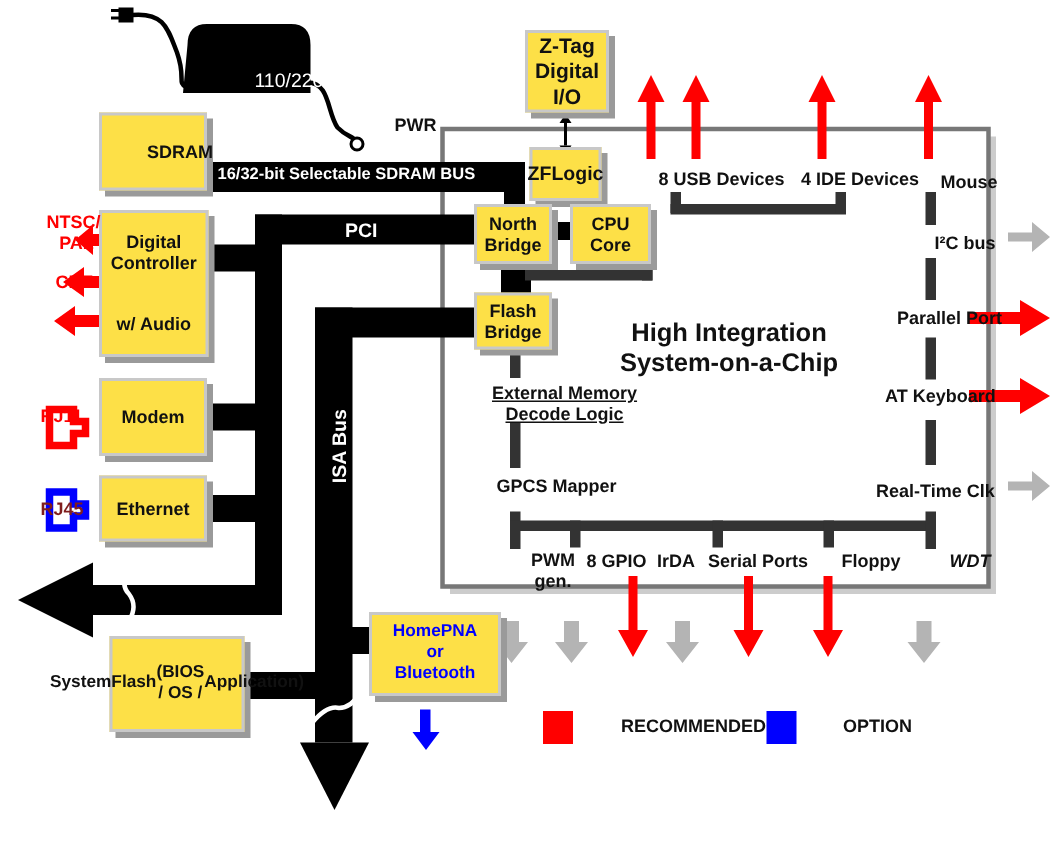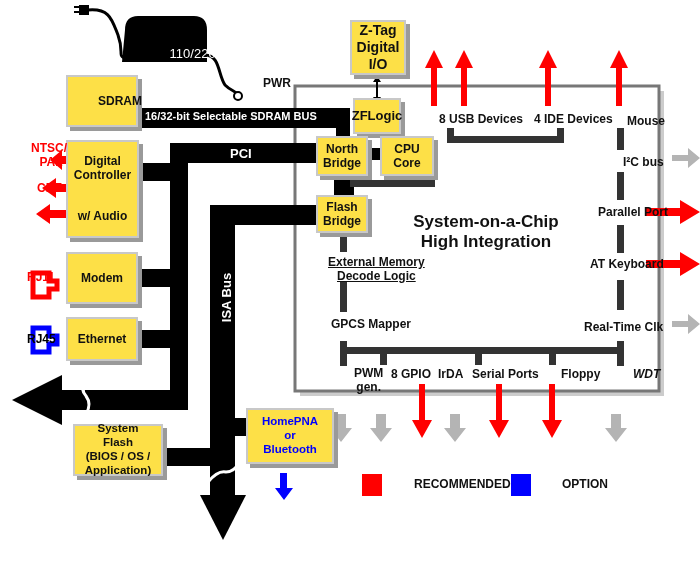--- a/index.html
+++ b/index.html
@@ -1,21 +1,21 @@
 <!DOCTYPE html>
 <html><head>
 <meta charset="utf-8">
 <style>
   html,body{margin:0;padding:0;background:#fff;}
   body{width:700px;height:566px;position:relative;overflow:hidden;font-family:"Liberation Sans",sans-serif;}
   .abs{position:absolute;}
   .box{position:absolute;background:#fde047;border:2px solid #c8c8c8;box-shadow:4px 4px 0 #9a9a9a;box-sizing:border-box;display:flex;align-items:center;justify-content:center;text-align:center;font-weight:bold;font-size:12px;color:#111;line-height:1.2;}
   .lbl{position:absolute;font-weight:bold;font-size:12px;color:#111;white-space:nowrap;line-height:1.15;margin-left:27px;}
   .red{color:#f00;}
-  .blue{color:#000000;}
+  .blue{color:#7f1d1d;}
   .wlbl{position:absolute;color:#fff;font-weight:bold;font-size:11px;white-space:nowrap;}
   svg{position:absolute;left:0;top:0;}
 </style>
 </head>
 <body>
 
 <svg width="700" height="566">
 
   <path d="M88 10 C110 8,112 20,118 35 C124 52,118 55,124 58" stroke="#000" stroke-width="3" fill="none"></path>
   <path d="M80 6 h8 v8 h-8z M74 7 h6 M74 12 h6" stroke="#000" stroke-width="2" fill="#000"></path>
@@ -141,21 +141,21 @@
 <div class="lbl red" style="left:0px;top:271px;">RJ11</div>
 
 <div class="box" style="left:66px;top:317px;width:72px;height:44px;">
     <span>Ethernet</span>
   </div>
 <div class="lbl blue" style="left:0px;top:333px;">RJ45</div>
 
 <div class="wlbl" style="left:230px;top:146px;font-size:13px;">PCI</div>
 <div class="wlbl" style="left:196px;top:290px;transform:rotate(-90deg);transform-origin:center;width:60px;text-align:center;font-size:13px;">ISA Bus</div>
 
-<div class="box" style="left:73px;top:424px;width:90px;height:52px;flex-direction:column;font-size:11.5px;">
+<div class="box" style="left:73px;top:424px;width:90px;height:64px;flex-direction:row;font-size:11.5px;">
   <span>System</span>
   <span>Flash</span>
   <span>(BIOS / OS /</span>
   <span>Application)</span>
 </div>
 
 <div class="box" style="left:246px;top:408px;width:88px;height:56px;flex-direction:column;color:#00f;font-size:11.5px;">
   <span>HomePNA</span>
   <span>or</span>
   <span>Bluetooth</span>
@@ -178,22 +178,22 @@
 <div class="box" style="left:380px;top:136px;width:54px;height:40px;flex-direction:column;">
   <span>CPU</span>
   <span>Core</span>
 </div>
 <div class="box" style="left:316px;top:195px;width:52px;height:38px;flex-direction:column;">
   <span>Flash</span>
   <span>Bridge</span>
 </div>
 
 <div class="abs" style="left:396px;top:212px;width:180px;text-align:center;font-weight:bold;font-size:17px;line-height:1.2;color:#111;">
+  <div>High Integration</div>
   <div>System-on-a-Chip</div>
-  <div>High Integration</div>
 </div>
 
 <div class="lbl" style="left:412px;top:113px;">8 USB Devices</div>
 <div class="lbl" style="left:507px;top:113px;">4 IDE Devices</div>
 <div class="lbl" style="left:600px;top:115px;">Mouse</div>
 <div class="lbl" style="left:596px;top:156px;">I²C bus</div>
 <div class="lbl" style="left:571px;top:206px;">Parallel Port</div>
 <div class="lbl" style="left:563px;top:258px;">AT Keyboard</div>
 <div class="lbl" style="left:557px;top:321px;">Real-Time Clk</div>
 <div class="lbl" style="left:301px;top:256px;text-align:center;text-decoration:underline;"><span>External Memory</span><br><span>Decode Logic</span></div>

